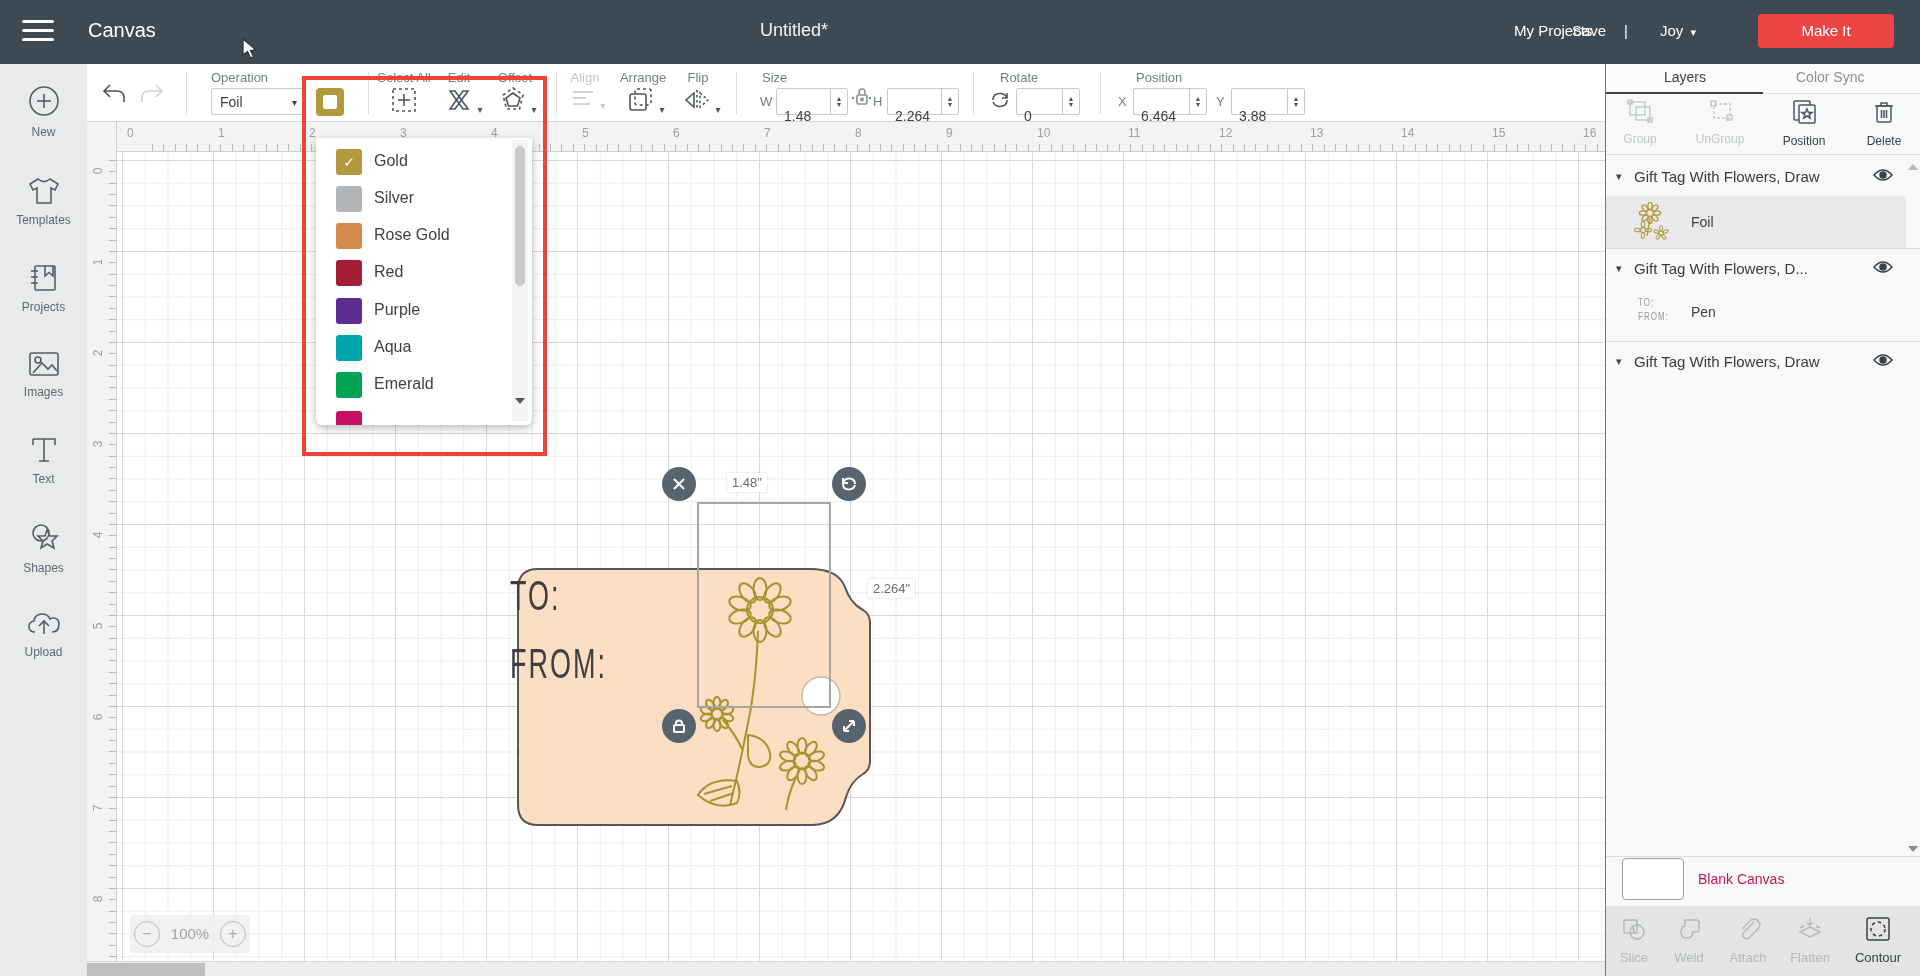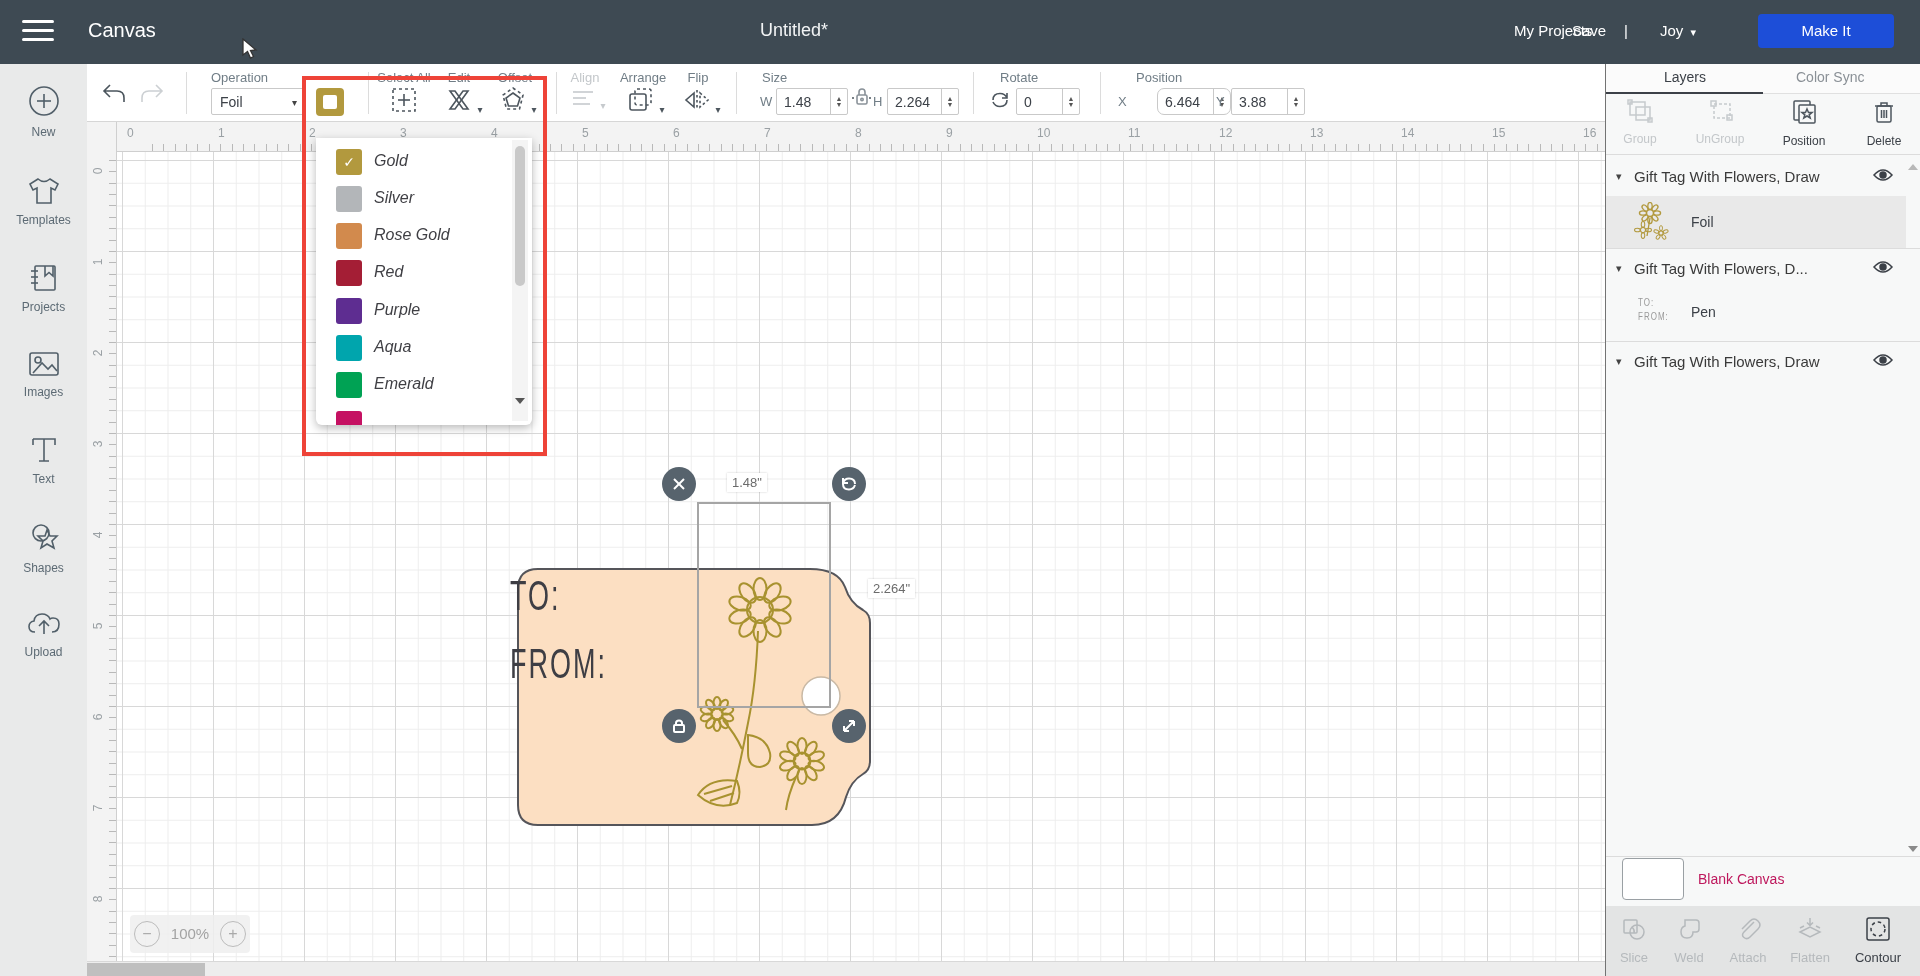--- a/index.html
+++ b/index.html
@@ -27,21 +27,21 @@
   .tb-div { position:absolute; top:8px; height:42px; width:1px; background:#dcdcdc; }
   .tb-label { position:absolute; top:6px; font-size:13px; color:#707d86; white-space:nowrap; }
   .tb-label.centered { transform:translateX(-50%); }
   .tb-label.disabled { color:#c3c7ca; }
   .tb-icon { position:absolute; top:22px; cursor:pointer; }
   .tb-icon svg { stroke:#4d565e; fill:none; stroke-width:1.6; }
   .tb-icon.disabled svg { stroke:#c6cacd; }
   .caret { font-size:10px; color:#4d565e; vertical-align:middle; }
   .caret.disabled { color:#c6cacd; }
   .num-field { position:absolute; top:24px; height:27px; background:#fff; border:1px solid #c9c9c9; border-radius:2px; display:flex; }
-  .num-value { flex:1; font-size:14px; color:#3c4148; padding:5px 0 0 7px; }
+  .num-value { flex:1; font-size:14px; color:#3c4148; padding:5px 0 0 7px;margin-top:14px; }
   .spinner { width:17px; border-left:1px solid #c9c9c9; display:flex; flex-direction:column; align-items:center; justify-content:center; cursor:pointer; }
   .spinner span { font-size:7px; line-height:6px; color:#555; }
   .axis-label { position:absolute; top:30px; font-size:13px; color:#707d86; }
   #operation-select { position:absolute; left:124px; top:24px; width:93px; height:27px; border:1px solid #c9c9c9; border-radius:2px;
                       font-size:14px; color:#3c4148; padding:5px 0 0 8px; cursor:pointer; background:#fff; }
   #operation-select .sel-caret { position:absolute; right:6px; top:8px; font-size:10px; color:#444; }
   #color-btn { position:absolute; left:229px; top:24px; width:28px; height:28px; border-radius:4px; cursor:pointer; }
   #color-btn .inner { position:absolute; left:7px; top:7px; width:14px; height:14px; background:#fff; border-radius:2px; }
 
   
@@ -78,21 +78,21 @@
   .handle svg { stroke:#fff; fill:none; stroke-width:2; }
   .dim-label { position:absolute; background:#fff; color:#6b6b6b; font-size:13px; padding:2px 5px; z-index:11;
                box-shadow:0 0 2px rgba(0,0,0,.2); }
 
   
   #highlight-rect { position:absolute; left:302px; top:76px; width:245px; height:380px; border:4px solid #ee4338; z-index:80; pointer-events:none; }
   #color-dropdown { position:absolute; left:316px; top:138px; width:216px; height:287px; background:#fff; border-radius:0 0 6px 6px;
                     box-shadow:0 3px 10px rgba(0,0,0,.28); z-index:70; overflow:hidden; }
   .cd-item { position:absolute; left:0; width:196px; height:37px; cursor:pointer; }
   .cd-swatch { position:absolute; left:20px; top:5px; width:26px; height:26px; border-radius:3px; color:#fff; font-size:14px; text-align:center; line-height:26px; }
-  .cd-label { position:absolute; left:58px; top:8px; font-size:16px; color:#3f3f44;font-style:italic; }
+  .cd-label { position:absolute; left:58px; top:8px; font-size:16px; color:#3f3f44; }
   #cd-scrollbar { position:absolute; left:196px; top:2px; width:16px; height:281px; background:#f4f4f4; }
   #cd-thumb { position:absolute; left:3px; top:6px; width:10px; height:140px; background:#c9c9c9; border-radius:5px; }
   #cd-down { position:absolute; left:3px; top:258px; width:0; height:0; border-left:5px solid transparent; border-right:5px solid transparent; border-top:6px solid #555; }
 
   
   #right-panel { position:absolute; left:1605px; top:64px; width:345px; height:912px; background:#f7f8f8; border-left:1px solid #737373; z-index:30; }
   #rp-tabs { position:absolute; left:0; top:0; width:315px; height:30px; background:#fbfbfb; border-bottom:1px solid #e0e0e0; }
   .rp-tab { position:absolute; top:5px; font-size:14px; cursor:pointer; }
   #tab-layers { left:58px; color:#3c4148; }
   #tab-underline { position:absolute; left:0; top:28px; width:157px; height:2px; background:#3c4148; }
@@ -139,21 +139,21 @@
     </div>
   <div id="app-title">Canvas</div>
   <div id="doc-title">Untitled*</div>
   <div class="topbar-link" style="left:1514px;">My Projects</div>
   <div class="topbar-link" style="left:1572px;">Save</div>
   <div class="topbar-link" style="left:1624px;">|</div>
   <div class="topbar-link" style="left:1660px;">
     <span>Joy</span>
     <span class="chev">&nbsp;▾</span>
   </div>
-  <div id="make-it" style="background: #1d4ed8;">Make It</div>
+  <div id="make-it" style="background: #ef4444;">Make It</div>
 </div>
 
 <div id="sidebar">
   <div class="side-item" style="top:20px;">
     <svg width="34" height="34" viewBox="0 0 34 34">
         <circle cx="17" cy="17" r="14"></circle>
         <line x1="17" y1="10" x2="17" y2="24"></line>
         <line x1="10" y1="17" x2="24" y2="17"></line>
       </svg>
     <span class="side-label">New</span>
@@ -324,21 +324,21 @@
     <div class="num-value">0</div>
     <div class="spinner">
         <span>▲</span>
         <span>▼</span>
       </div>
   </div>
   <div class="tb-div" style="left:1013px;"></div>
 
   <div class="tb-label" style="left:1049px;">Position</div>
   <div class="axis-label" style="left:1031px;">X</div>
-  <div class="num-field" style="left:1070px; width:74px;border-radius:7px;">
+  <div class="num-field" style="left:1046px; width:74px;">
     <div class="num-value">6.464</div>
     <div class="spinner">
         <span>▲</span>
         <span>▼</span>
       </div>
   </div>
   <div class="axis-label" style="left:1129px;">Y</div>
   <div class="num-field" style="left:1144px; width:74px;">
     <div class="num-value">3.88</div>
     <div class="spinner">

